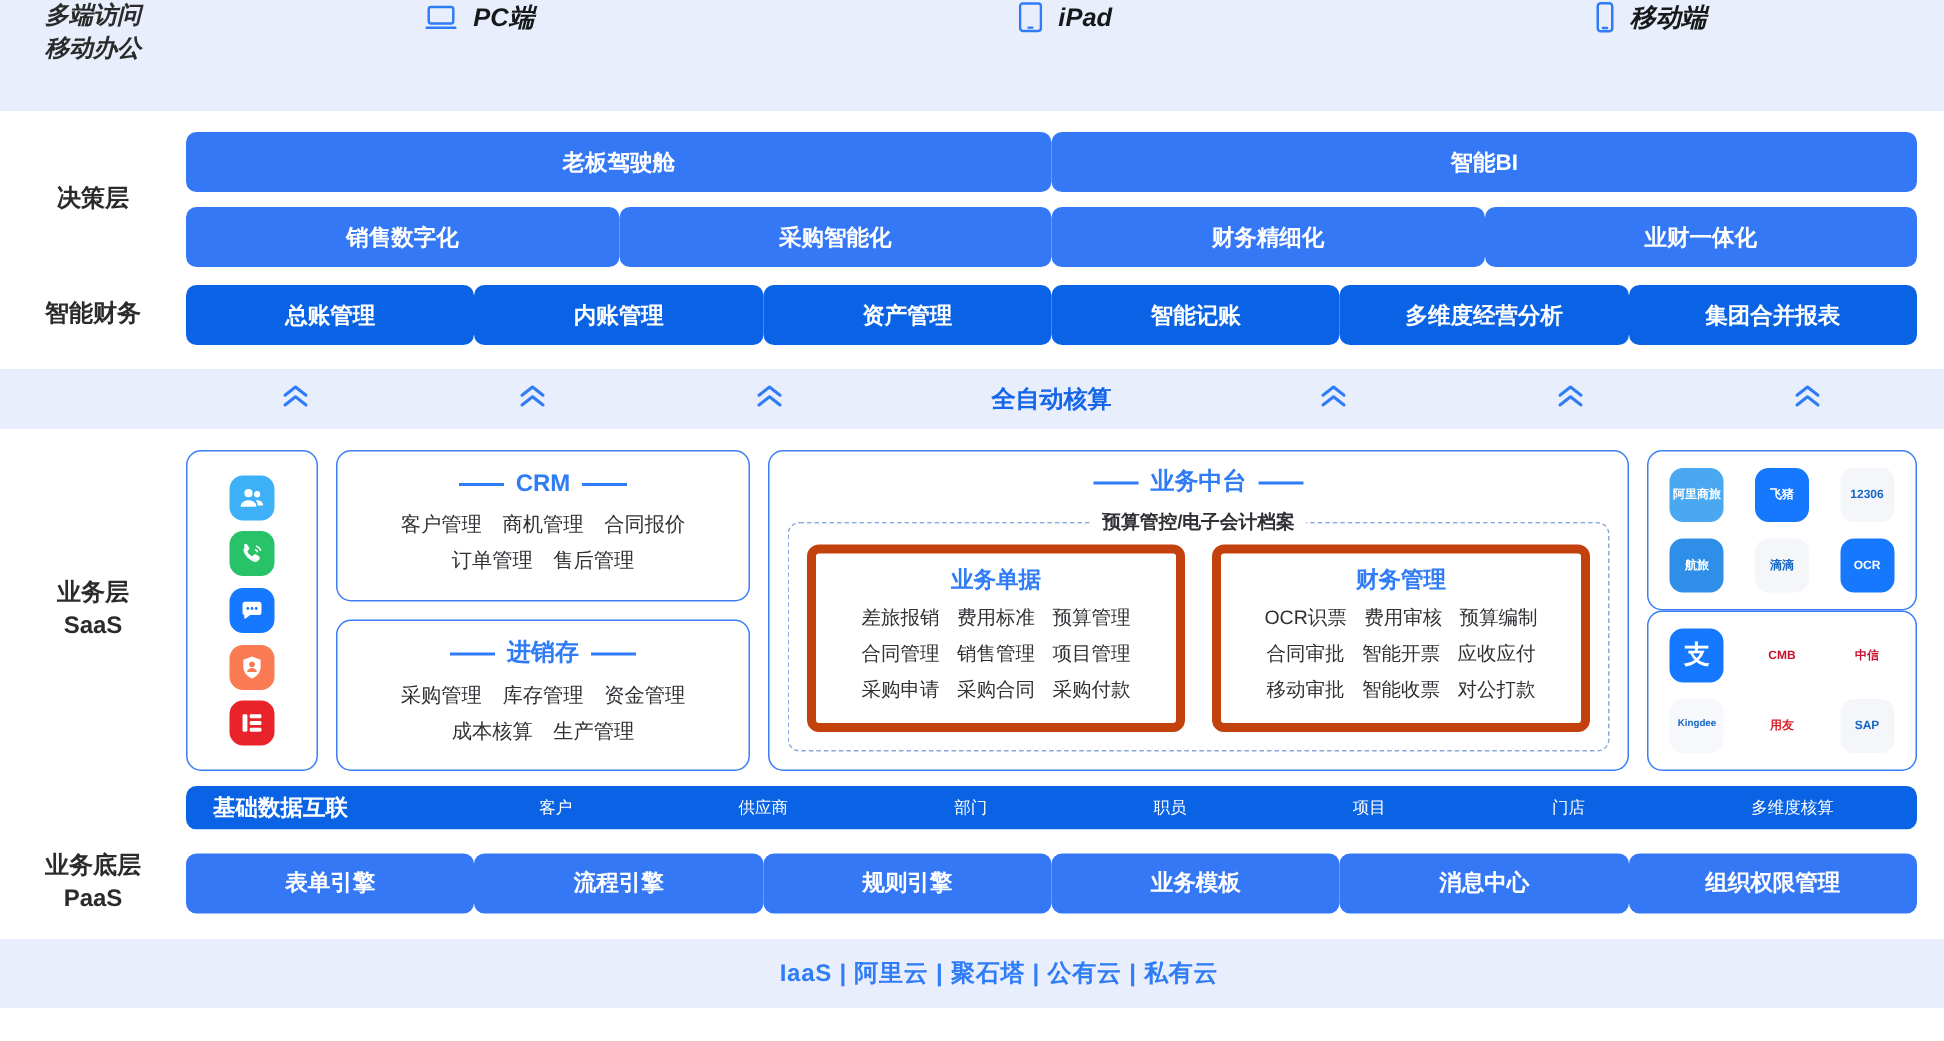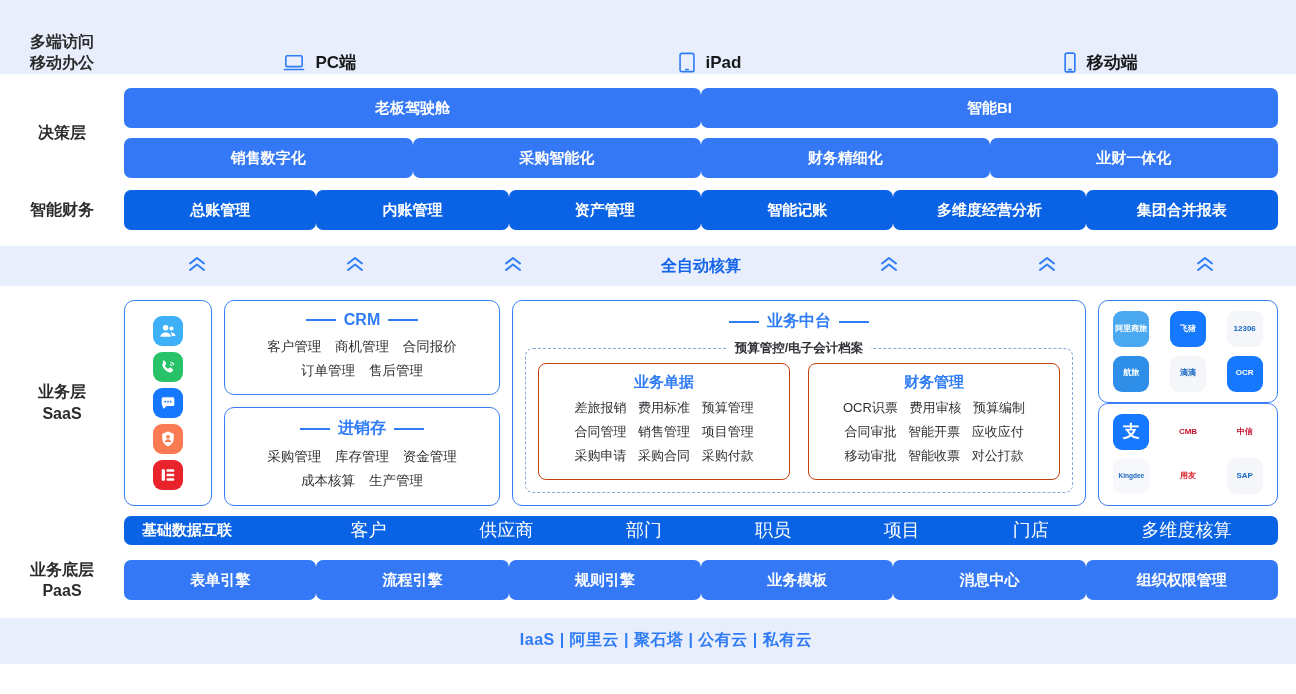--- a/index.html
+++ b/index.html
@@ -25,22 +25,23 @@
     font-size:16px;
     color:#2b2b2b;
     line-height:1.35;
     user-select:none;
   }
   .rowbody { flex:1; display:flex; flex-direction:column; gap:8px; padding-right:18px; }
 
   
   .topbar {
     height:76px; background:#e8eefc;
-    display:flex; align-items:flex-end;
+    display:flex; align-items:flex-start;
     border-bottom:2px solid #ffffff;
+    font-style:italic;
   }
   .topbar .rowlabel { font-size:16px; }
   .devices { flex:1; display:flex; align-items:center; }
   .device {
     flex:1; display:flex; align-items:center; justify-content:center;
     gap:11px; font-size:17px; color:#17181a; font-weight:600;
   }
   .device .glyph { display:inline-flex; align-items:center; }
   .device svg { display:block; }
 
@@ -118,21 +119,21 @@
     border:1.5px dashed #8aa8d8; border-radius:8px;
     margin-top:10px; padding:14px 12px 12px; position:relative;
     flex:1; display:flex; gap:18px;
   }
   .dashlabel {
     position:absolute; top:-9px; left:50%; transform:translateX(-50%);
     background:#fff; padding:0 8px; font-size:12.5px; font-weight:bold; color:#2f3135;
     white-space:nowrap;
   }
   .subcard {
-    flex:1; border:1px solid #c2410c; border-radius:8px;
+    flex:1; border:6px solid #c2410c; border-radius:8px;
     padding:8px 6px 10px; text-align:center;
     display:flex; flex-direction:column; justify-content:center;
   }
   .subtitle { color:#2f7cf6; font-size:15px; font-weight:bold; margin-bottom:4px; }
   .subline { font-size:13px; color:#2f3135; line-height:1.85; }
   .subline span { margin:0 4px; }
 
   .logocol { width:180px; flex:0 0 180px; display:flex; flex-direction:column; gap:0; }
   .logobox {
     border:1px solid #3c7ff5; border-radius:10px;
@@ -148,21 +149,21 @@
   }
 
   
   .databar {
     margin-left:124px; margin-right:18px;
     background:#0a63e4; border-radius:7px; height:29px;
     display:flex; align-items:center; color:#fff;
   }
   .databar .lead { font-weight:bold; font-size:15px; padding-left:18px; width:180px; }
   .databar .items { flex:1; display:flex; align-items:center; justify-content:space-around; }
-  .databar .items span { font-size:18px; }
+  .databar .items span { font-size:11px; }
 
   
   .paas { padding:14px 0 14px 0; }
 
   
   .footer {
     height:48px; background:#e8eefc;
     display:flex; align-items:center; justify-content:center;
     border-top:2px solid #fff;
   }

